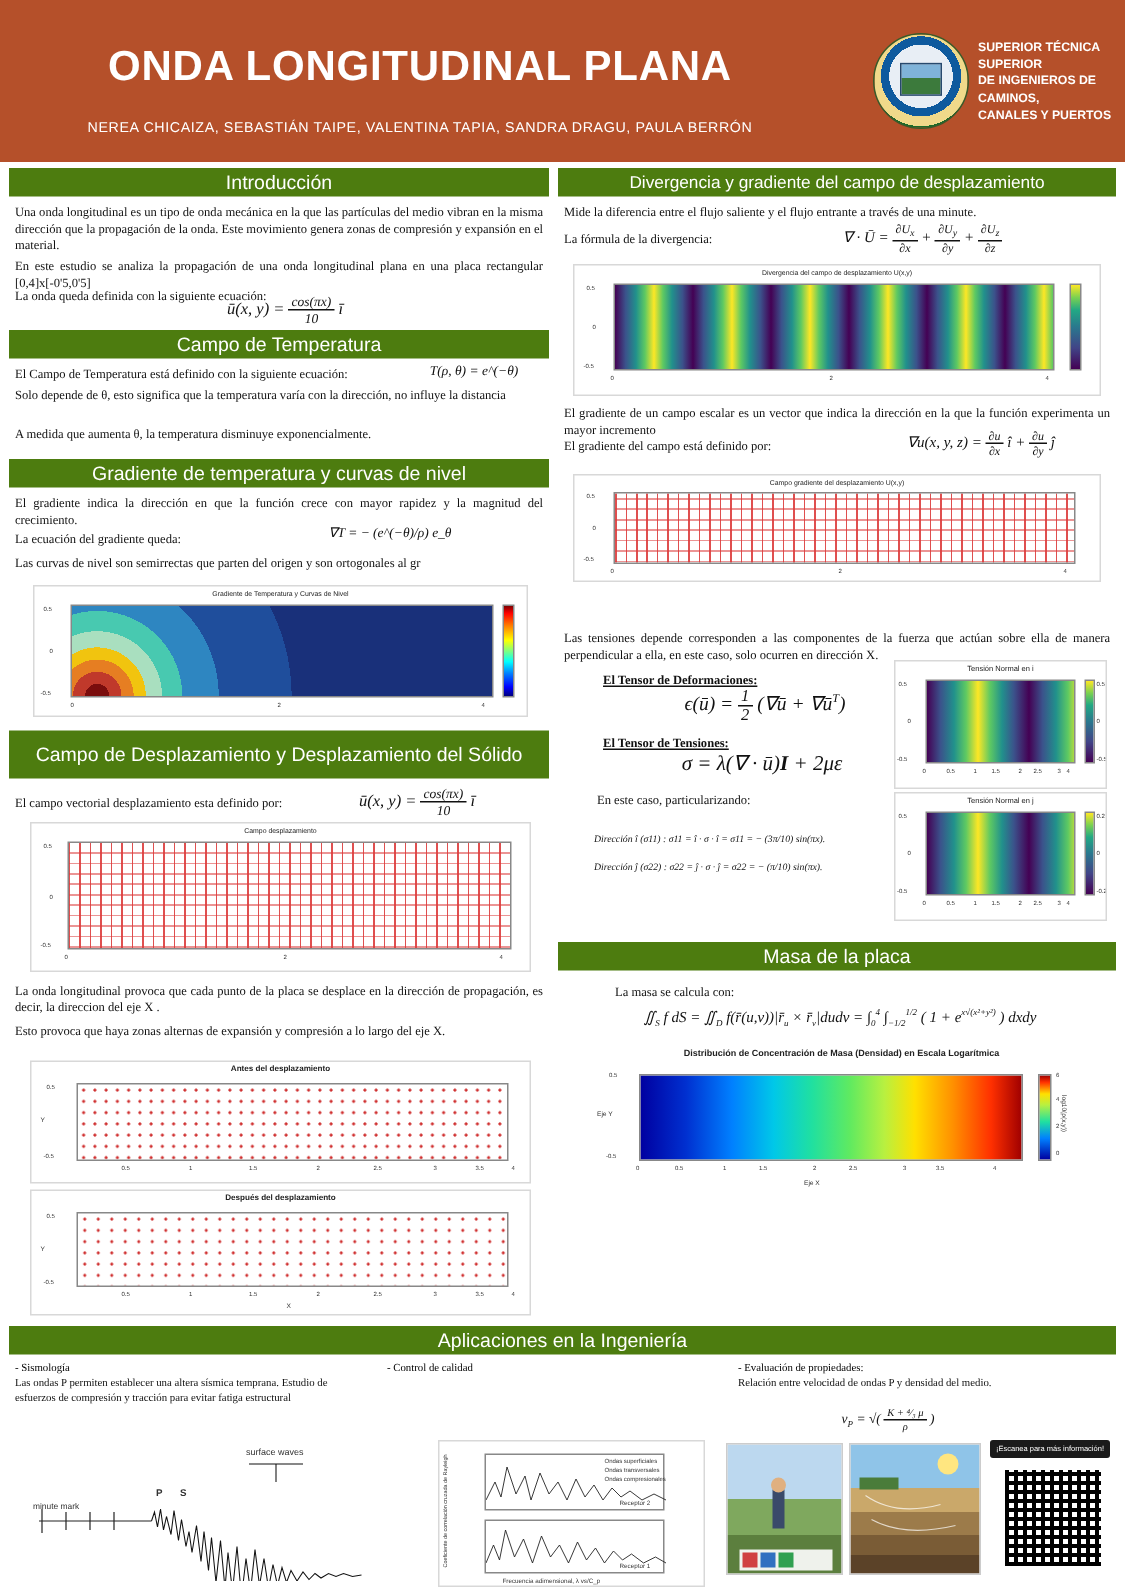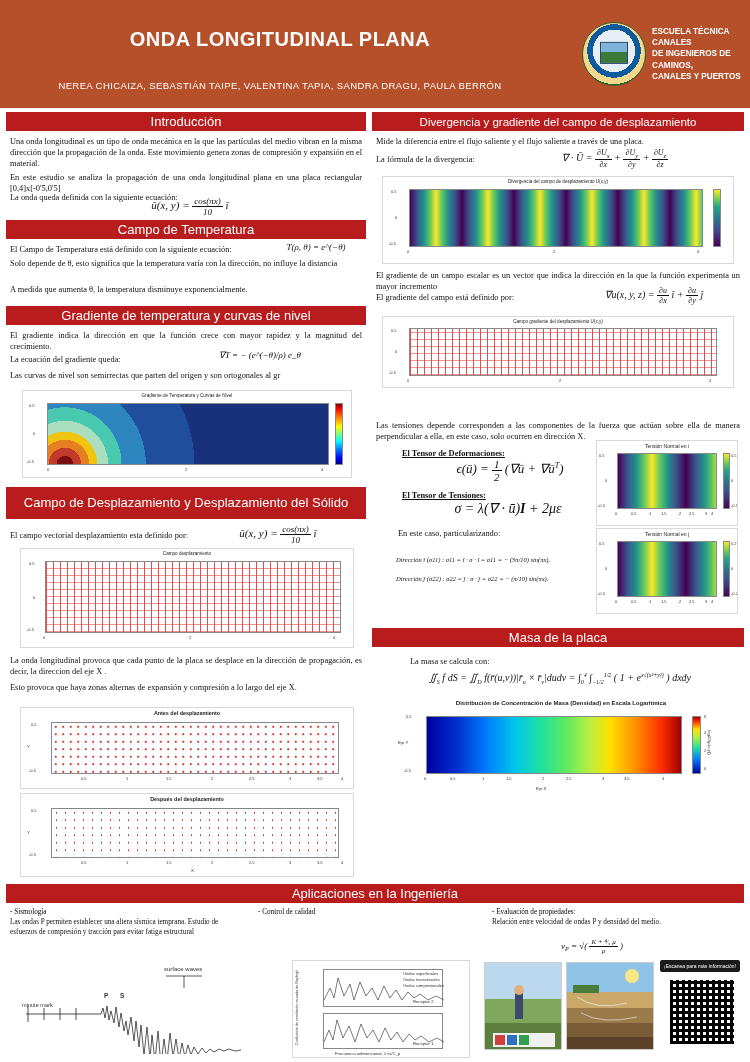--- a/index.html
+++ b/index.html
@@ -17,21 +17,21 @@
   .header {
     position:absolute; left:0; top:0; width:750px; height:108px;
     background:#b5502a;
   }
   .header .title {
     position:absolute; left:0; top:28px; width:560px;
     text-align:center;
     color:#ffffff;
     font-family:"Liberation Sans", sans-serif;
     font-weight:bold;
-    font-size:20px;
+    font-size:28px;
     letter-spacing:0.5px;
   }
   .header .authors {
     position:absolute; left:0; top:80px; width:560px;
     text-align:center;
     color:#ffffff;
     font-family:"Liberation Sans", sans-serif;
     font-size:9.5px;
     letter-spacing:0.4px;
   }
@@ -58,21 +58,21 @@
     color:#ffffff;
     font-family:"Liberation Sans", sans-serif;
     font-weight:bold;
     font-size:8.2px;
     line-height:1.35;
   }
 
   
   .bar {
     position:absolute;
-    background:#b91c1c;
+    background:#4d7c0f;
     color:#ffffff;
     font-family:"Liberation Sans", sans-serif;
     font-size:13px;
     display:flex; align-items:center; justify-content:center;
     text-align:left;
     padding:0 4px;
   }
   .bar.small { font-size:11.5px; }
 
   
@@ -190,21 +190,21 @@
 <body>
 
 <div class="poster">
 
   <div class="header">
     <div class="title">ONDA LONGITUDINAL PLANA</div>
     <div class="authors">NEREA CHICAIZA, SEBASTIÁN TAIPE, VALENTINA TAPIA, SANDRA DRAGU, PAULA BERRÓN</div>
     <div class="logo-wrap">
       <div class="crest"></div>
       <div class="logo-text">
-        <div>ESCUELA TÉCNICA CANALES</div>
+        <div>SUPERIOR TÉCNICA SUPERIOR</div>
         <div>DE INGENIEROS DE CAMINOS,</div>
         <div>CANALES Y PUERTOS</div>
       </div>
     </div>
   </div>
 
   <div class="bar" style="left:6px; top:112px; width:360px; height:19px;">Introducción</div>
 
   <div class="txt" style="left:10px; top:136px; width:352px;">Una onda longitudinal es un tipo de onda mecánica en la que las partículas del medio vibran en la misma dirección que la propagación de la onda. Este movimiento genera zonas de compresión y expansión en el material.</div>
   <div class="txt" style="left:10px; top:172px; width:352px;">En este estudio se analiza la propagación de una onda longitudinal plana en una placa rectangular [0,4]x[-0'5,0'5]</div>
@@ -299,21 +299,21 @@
     <div class="tick" style="left:190px; top:66px;">2</div>
     <div class="tick" style="left:228px; top:66px;">2.5</div>
     <div class="tick" style="left:268px; top:66px;">3</div>
     <div class="tick" style="left:296px; top:66px;">3.5</div>
     <div class="tick" style="left:320px; top:66px;">4</div>
     <div class="axis-lbl" style="left:170px; top:74px;">X</div>
   </div>
 
   <div class="bar small" style="left:372px; top:112px; width:372px; height:19px;">Divergencia y gradiente del campo de  desplazamiento</div>
 
-  <div class="txt" style="left:376px; top:136px; width:364px;">Mide la diferencia entre el flujo saliente y el flujo saliente a través de una placa.</div>
+  <div class="txt" style="left:376px; top:136px; width:364px;">Mide la diferencia entre el flujo saliente y el flujo entrante a través de una minute.</div>
   <div class="txt" style="left:376px; top:154px; width:160px;">La fórmula de la divergencia:</div>
 
   <div class="eq" style="left:500px; top:148px; width:230px; font-size:10px;">
     ∇ · Ū =
     <span class="frac" style="font-size:8px;"><span class="n">∂U<sub>x</sub></span><span class="d">∂x</span></span> +
     <span class="frac" style="font-size:8px;"><span class="n">∂U<sub>y</sub></span><span class="d">∂y</span></span> +
     <span class="frac" style="font-size:8px;"><span class="n">∂U<sub>z</sub></span><span class="d">∂z</span></span>
   </div>
 
   <div class="fig" style="left:382px; top:176px; width:352px; height:88px;">

